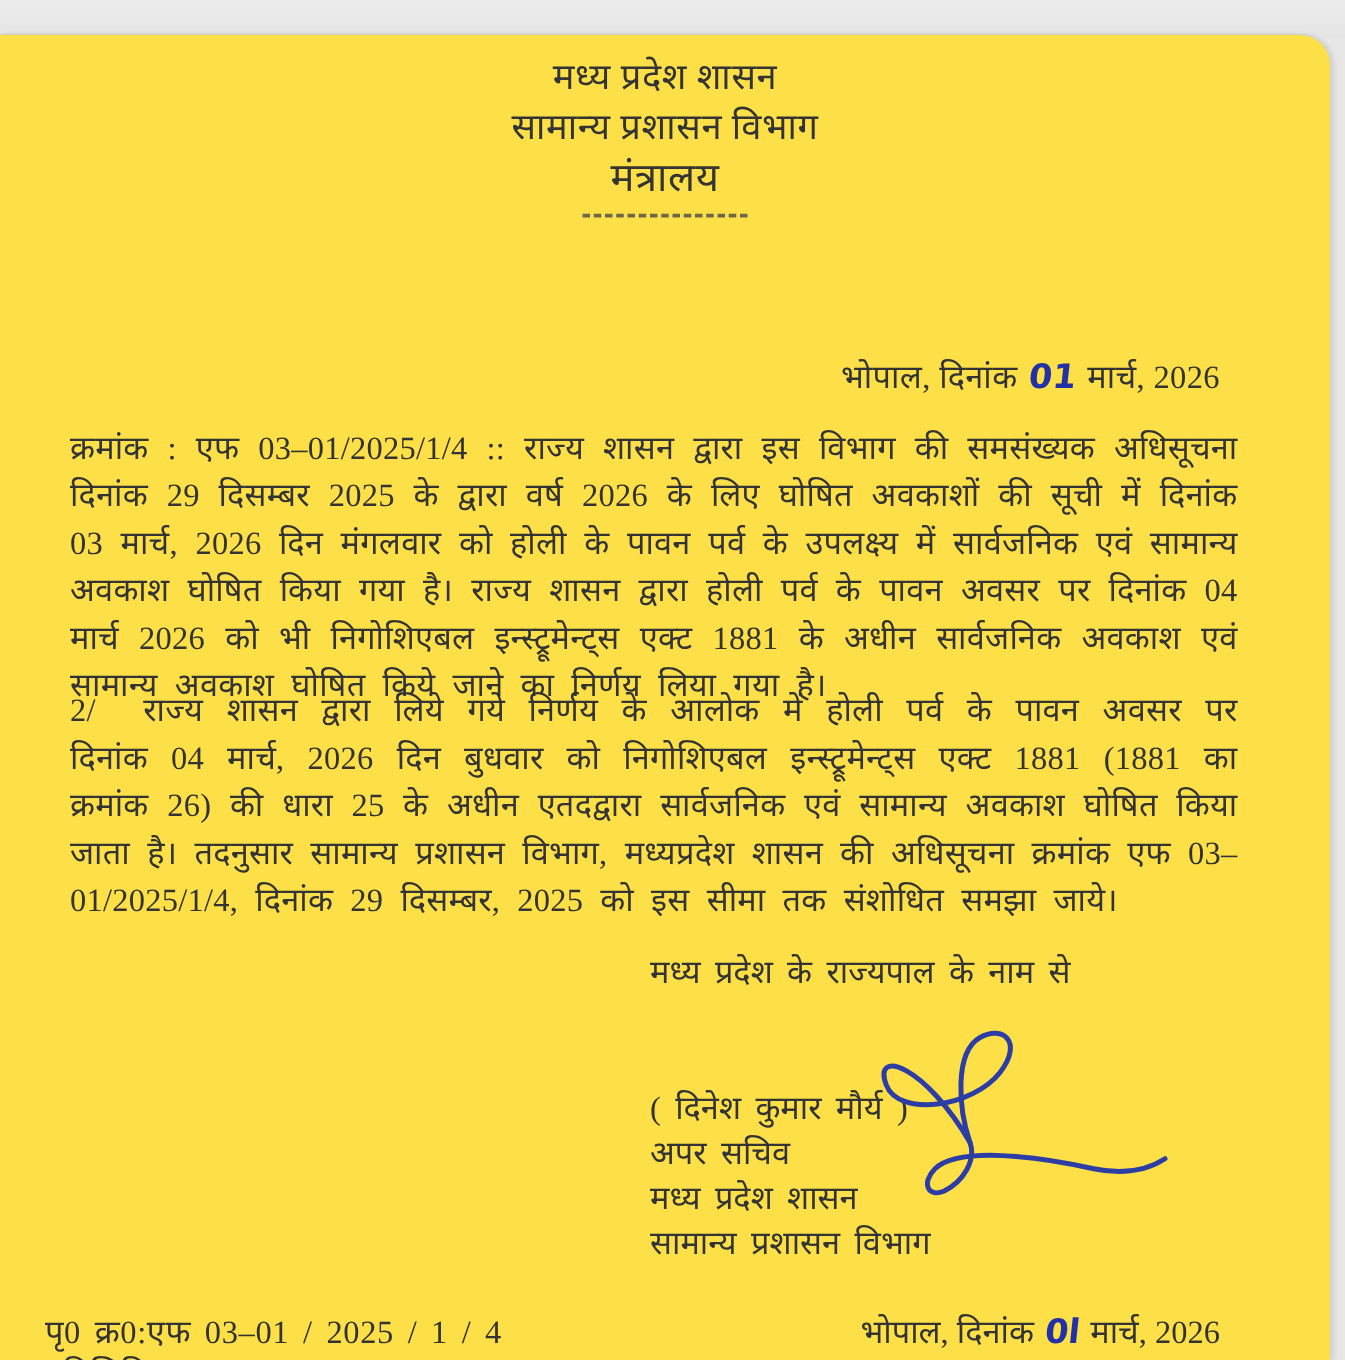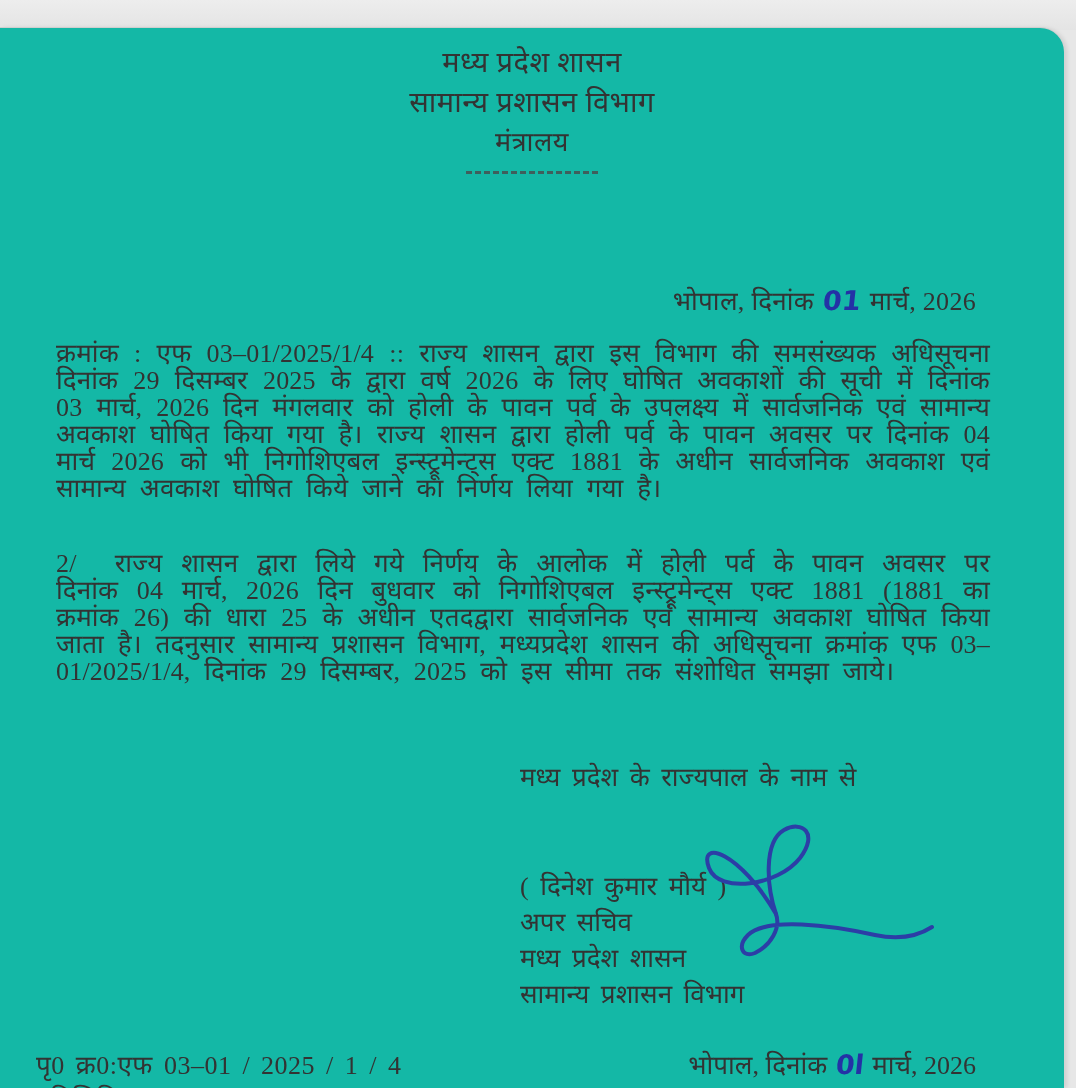--- a/index.html
+++ b/index.html
@@ -8,30 +8,30 @@
     background:#e7e7e7;
     font-family:"Liberation Serif","DejaVu Serif",serif;
     color:#2e2e2e;
   }
   .scan-topband{
     position:absolute;top:0;left:0;width:1076px;height:30px;
     background:linear-gradient(#ededed,#e4e4e4);
   }
   .page{
     position:absolute;top:28px;left:0;width:1064px;height:1060px;
-    background:#14b8a6;
+    background:#fde047;
     border-top-right-radius:24px;
     box-shadow:0 -1px 0 #cfcfcf, 3px 0 4px rgba(0,0,0,.10);
   }
   .content{position:absolute;top:0;left:0;width:1064px;height:1060px;}
 
   
   .hdr{position:absolute;top:14px;left:0;width:1064px;text-align:center;}
   .hdr-line{font-size:29px;line-height:40px;letter-spacing:.5px;color:#333;}
-  .hdr-line.small{font-size:27px;}
+  .hdr-line.small{font-size:32px;}
   .hdr-sep{
     width:132px;height:0;margin:9px auto 6px auto;
     border-bottom:3px dashed #4a4a4a;opacity:.8;
   }
   .hdr-title{font-size:29px;line-height:42px;color:#333;letter-spacing:.5px;}
 
   
   .dateline-top{
     position:absolute;top:254px;right:88px;
     font-size:26px;color:#333;letter-spacing:.3px;
@@ -39,21 +39,21 @@
   .hand{
     font-family:"DejaVu Sans",sans-serif;
     color:#2431a6;font-weight:bold;font-size:27px;
     display:inline-block;transform:skewX(-6deg);
     padding:0 2px;
   }
 
   
   .para{
     position:absolute;left:56px;width:934px;
-    font-size:26px;line-height:27px;color:#333;
+    font-size:26px;line-height:38px;color:#333;
     text-align:justify;word-spacing:7px;letter-spacing:.2px;
   }
   .para1{top:312px;}
   .para2{top:522px;}
   .p2prefix{display:inline-block;margin-right:38px;}
 
   
   .signoff{
     position:absolute;top:732px;left:520px;width:452px;
     text-align:left;font-size:26px;line-height:36px;color:#333;

